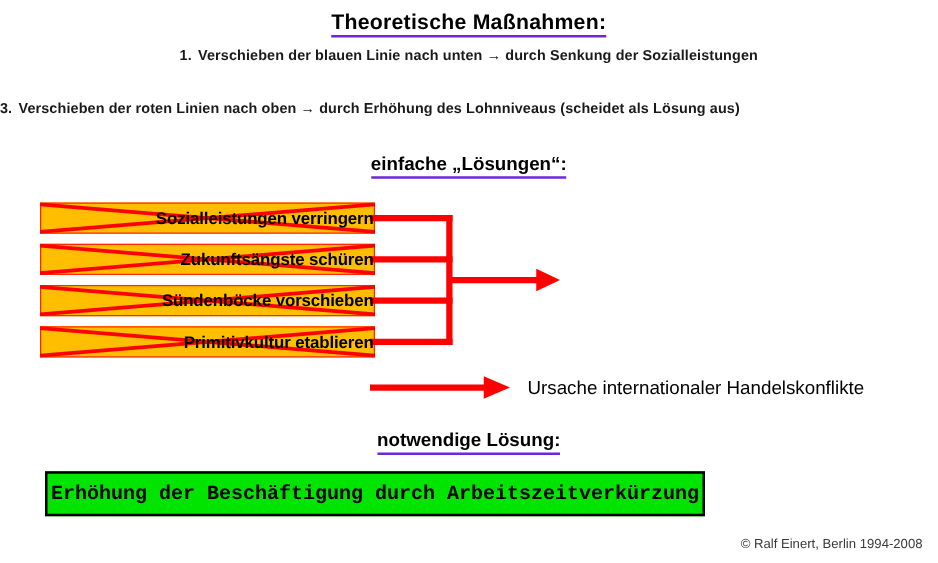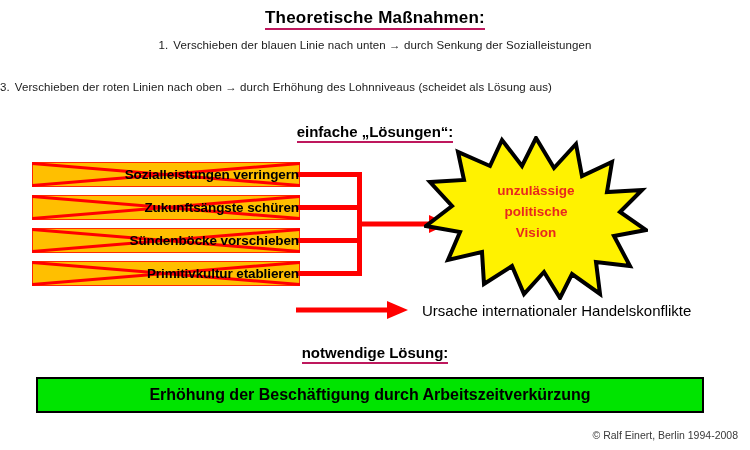--- a/index.html
+++ b/index.html
@@ -19,21 +19,21 @@
 
   
   .section-title {
     position: absolute;
     text-align: center;
     font-weight: bold;
     color: #000;
     white-space: nowrap;
   }
   .section-title span {
-    border-bottom: 2px solid #be185d;
+    border-bottom: 2px solid #6d28d9;
     padding-bottom: 1px;
     margin-top: 28px;
   }
   #title-main {
     left: 0; right: 0; top: 8px;
     font-size: 17px;
     letter-spacing: 0.2px;
   }
   #title-einfache {
     left: 0; right: 0; top: 123px;
@@ -41,21 +41,21 @@
   }
   #title-notwendige {
     left: 0; right: 0; top: 344px;
     font-size: 15px;
   }
 
   
   .measure {
     position: absolute;
     font-size: 11.5px;
-    font-weight: normal;
+    font-weight: bold;
     color: #1a1a1a;
     white-space: nowrap;
     letter-spacing: 0.1px;
   }
   .measure .num {
     display: inline-block;
     margin-right: 5px;
   }
   #measure-1 { left: 0; right: 0; top: 39px; text-align: center; }
   #measure-2 { left: 6px; top: 60px; text-align: left; }
@@ -147,29 +147,30 @@
     font-weight: normal;
     color: #000;
     white-space: nowrap;
   }
 
   
   #green-box {
     position: absolute;
     left: 36px;
     top: 377px;
-    width: 668px;
+    width: 528px;
     height: 36px;
     background: #00E door;
     background: #00E400;
     border: 2px solid #000;
     box-sizing: border-box;
     display: flex;
     align-items: center;
     justify-content: center;
+    font-family: Liberation Mono, monospace;
   }
   #green-box .label {
     font-size: 16px;
     font-weight: bold;
     color: #000;
     white-space: nowrap;
   }
 
   
   #copyright {
@@ -245,30 +246,20 @@
 
     <line x1="63.5" y1="69" x2="138" y2="69" stroke="#FF0000" stroke-width="5"></line>
     <polygon points="133,60 152,69 133,78" fill="#FF0000"></polygon>
   </svg>
 
   <svg class="connector5-svg" viewBox="0 0 120 28">
     <line x1="0" y1="14" x2="96" y2="14" stroke="#FF0000" stroke-width="5"></line>
     <polygon points="91,5 112,14 91,23" fill="#FF0000"></polygon>
   </svg>
 
-  <div id="starburst">
-    <svg width="224" height="164" viewBox="0 0 224 164">
-      <polygon points="112,2 130,32 152,8 158,40 188,26 183,56 218,54 196,76 222,94 190,100 206,130 172,126 176,158 148,138 136,162 120,136 100,158 88,130 60,148 58,116 24,124 36,96 2,90 28,70 6,46 40,44 34,16 66,30 78,4 98,30" fill="#FFF200" stroke="#000000" stroke-width="4" stroke-linejoin="miter"></polygon>
-    </svg>
-    <div class="burst-text">
-      <div>unzulässige</div>
-      <div>politische</div>
-      <div>Vision</div>
-    </div>
-  </div>
 
   <div id="sidenote">Ursache internationaler Handelskonflikte</div>
 
   <div id="title-notwendige" class="section-title">
     <span>notwendige Lösung:</span>
   </div>
 
   <div id="green-box">
     <span class="label">Erhöhung der Beschäftigung durch Arbeitszeitverkürzung</span>
   </div>

